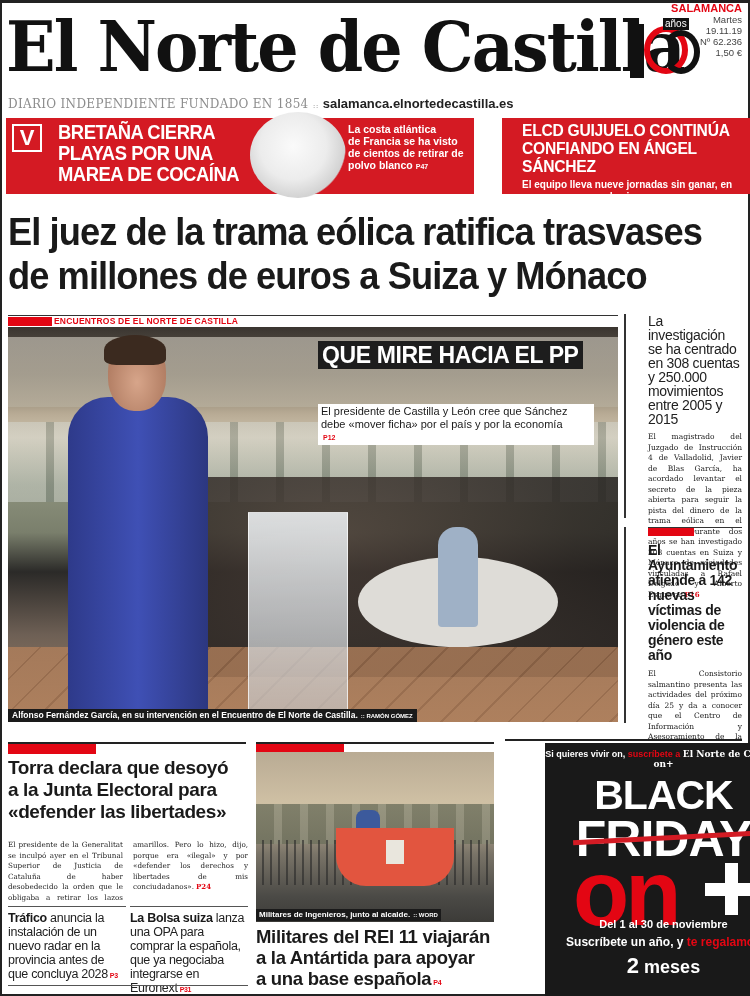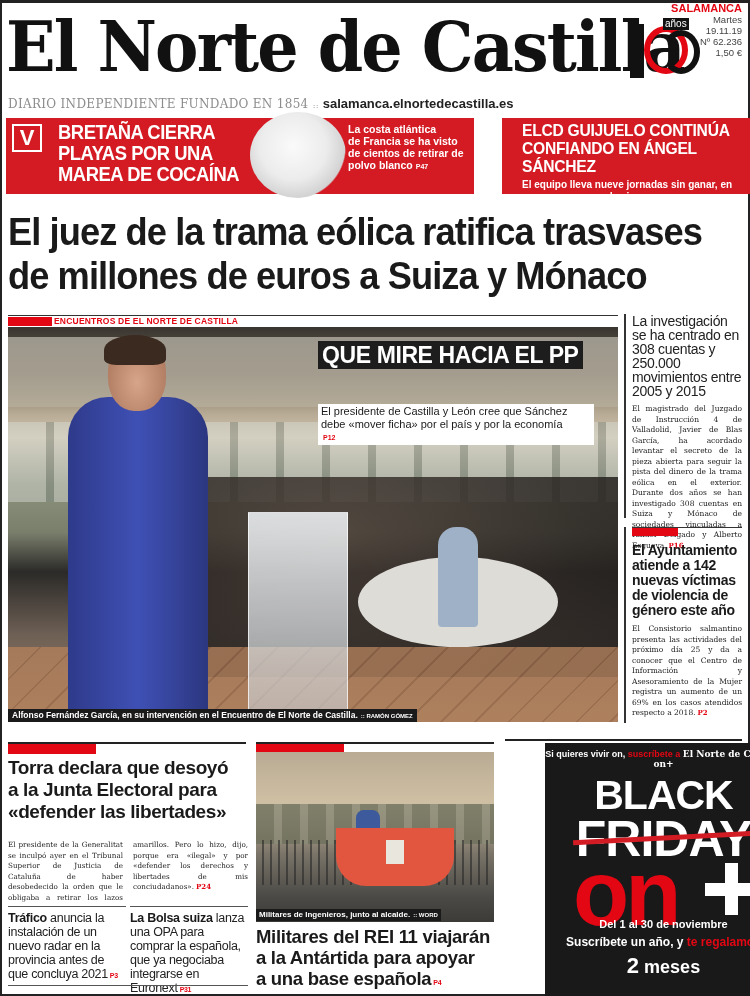--- a/index.html
+++ b/index.html
@@ -53,21 +53,21 @@
   .photo .lectern { position: absolute; left: 240px; top: 185px; width: 100px; height: 210px; background: linear-gradient(180deg, rgba(235,238,240,.9), rgba(200,205,210,.6)); border: 1px solid rgba(255,255,255,.7); }
   .photo .floor { position: absolute; left: 0; top: 320px; width: 610px; height: 75px; background: repeating-linear-gradient(135deg, #b07f5b 0 22px, #9b6c4b 22px 24px); opacity: .8; }
   .photo-head { left: 318px; top: 341px; background: #1d1d1d; color: #fff; font-weight: bold; font-size: 23px; line-height: 26px; padding: 1px 4px; letter-spacing: -0.4px; }
   .photo-head span { display: block; }
   .photo-sub { left: 318px; top: 404px; width: 276px; background: #fff; color: #1a1a1a; font-size: 11px; line-height: 13px; padding: 1px 3px; }
   .photo-sub span { display: block; }
   .caption { left: 8px; top: 709px; background: #1a1a1a; color: #fff; font-size: 8.5px; font-weight: bold; line-height: 12px; padding: 0 4px; }
   .caption .credit { font-size: 6px; margin-left: 3px; }
 
   
-  .rcol { left: 624px; width: 118px; border-left: 2px solid #333; padding-left: 6px; }
+  .rcol { left: 624px; width: 118px; border-left: 2px solid #333; padding-left: 22px; }
   .rcol .intro { font-size: 14px; line-height: 14px; color: #222; letter-spacing: -0.3px; }
   .rcol .body { font-family: "DejaVu Serif", serif; font-size: 7.5px; line-height: 10.5px; color: #222; margin-top: 6px; text-align: justify; }
   .rcol .redbar { width: 46px; height: 8px; background: #e30613; margin-bottom: 7px; }
   .rcol .topline { height: 1px; background: #333; margin-bottom: 0; }
   .rcol .head2 { font-weight: bold; font-size: 14px; line-height: 15px; color: #1a1a1a; letter-spacing: -0.3px; }
 
   
   .sec-line { height: 2px; background: #222; }
   .sec-bar { width: 88px; height: 10px; background: #e30613; }
   .torra-head { left: 8px; top: 757px; width: 240px; font-weight: bold; font-size: 19px; line-height: 22px; letter-spacing: -0.4px; }
@@ -205,21 +205,21 @@
 <div class="abs sec-line" style="left:8px; top:742px; width:238px;"></div>
 <div class="abs sec-bar" style="left:8px; top:744px;"></div>
 <div class="abs torra-head">
   <div>Torra declara que desoyó</div>
   <div>a la Junta Electoral para</div>
   <div>«defender las libertades»</div>
 </div>
 <div class="abs torra-body"><span>El presidente de la Generalitat se inculpó ayer en el Tribunal Superior de Justicia de Cataluña de haber desobedecido la orden que le obligaba a retirar los lazos amarillos. Pero lo hizo, dijo, porque era «ilegal» y por «defender los derechos y libertades de mis conciudadanos».</span><span class="pg-red">P24</span></div>
 
 <div class="abs brief" style="left:8px;">
-  <b>Tráfico</b> <span>anuncia la instalación de un nuevo radar en la provincia antes de que concluya 2021</span><span class="pg-red">P3</span>
+  <b>Tráfico</b> <span>anuncia la instalación de un nuevo radar en la provincia antes de que concluya 2028</span><span class="pg-red">P3</span>
 </div>
 <div class="abs brief" style="left:130px;">
   <b>La Bolsa suiza</b> <span>lanza una OPA para comprar la española, que ya negociaba integrarse en Euronext</span><span class="pg-red">P31</span>
 </div>
 <div class="abs brief-bottom" style="left:8px; width:240px;"></div>
 
 <div class="abs sec-line" style="left:256px; top:742px; width:238px;"></div>
 <div class="abs sec-bar" style="left:256px; top:744px;"></div>
 <div class="abs mil-photo">
   <div class="people"></div>

